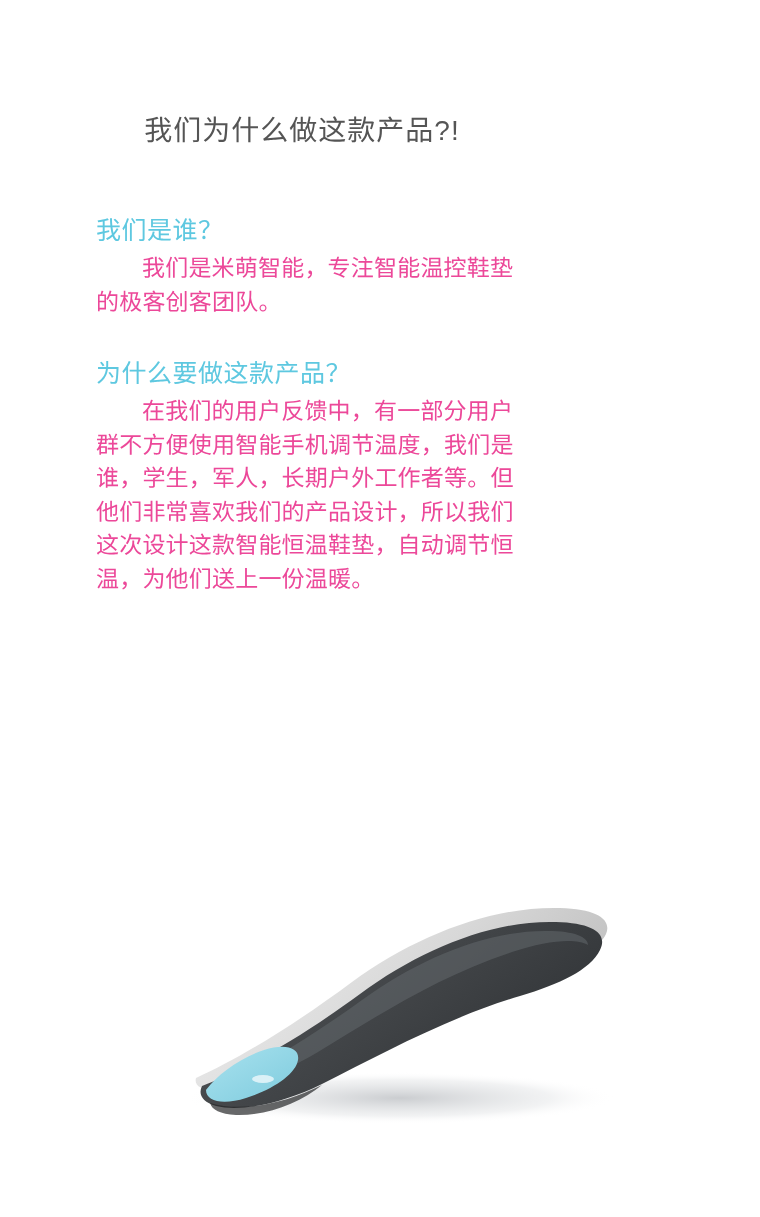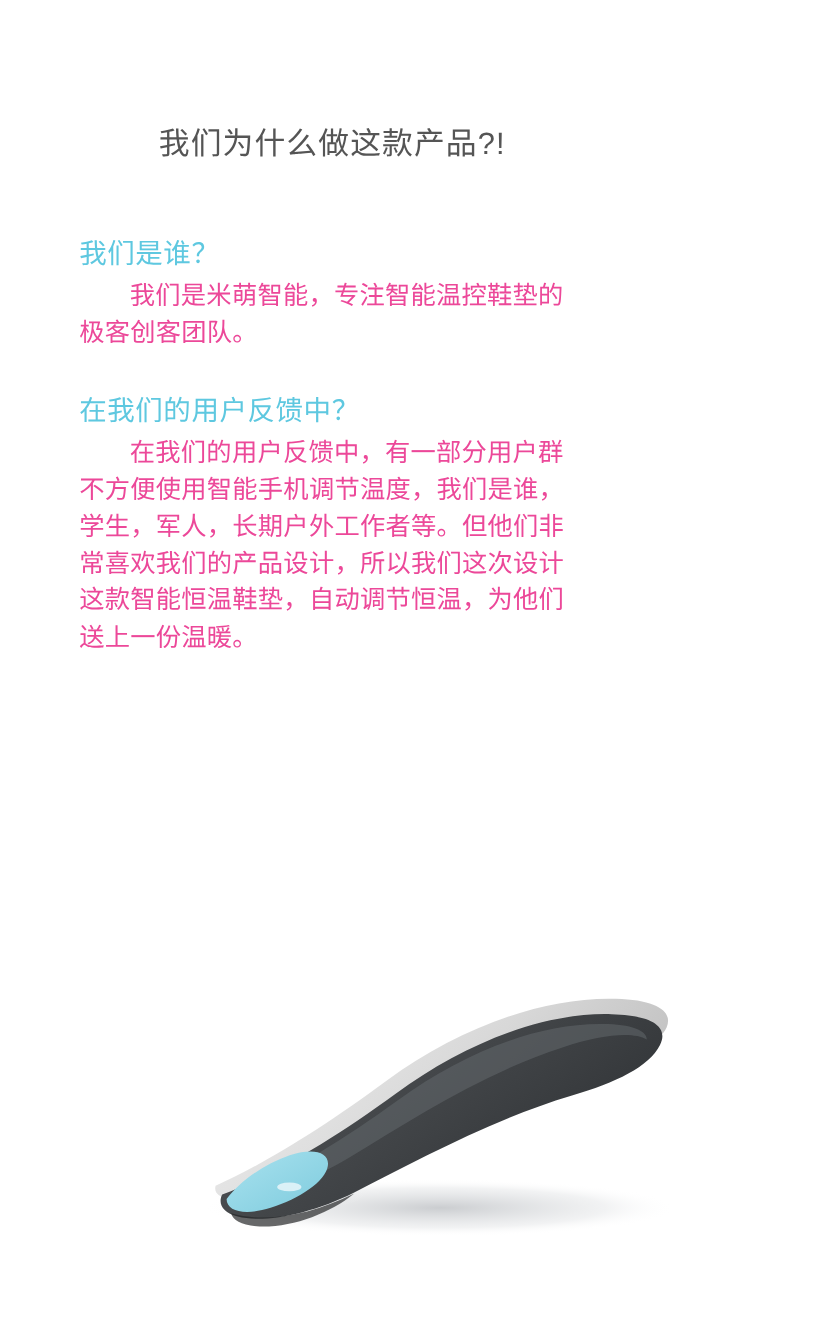--- a/index.html
+++ b/index.html
@@ -24,21 +24,21 @@
   .page-title {
     text-align: center;
     font-size: 28px;
     color: #555555;
     font-weight: 400;
     letter-spacing: 1px;
     margin: 0;
     padding-top: 108px;
   }
   .content {
-    padding: 0 72px 0 72px;
+    padding: 0 72px 0 96px;
     margin-top: 62px;
   }
   .section {
     margin-bottom: 30px;
   }
   .section-heading {
     font-size: 25px;
     color: #5ec8e0;
     font-weight: 400;
     margin: 0 0 6px 0;
@@ -82,21 +82,21 @@
 
     <div class="section">
       <h2 class="section-heading">我们是谁？</h2>
       <p class="section-body">我们是米萌智能，专注智能温控鞋垫的极客创客团队。</p>
     </div>
 
     <div class="section">
     </div>
 
     <div class="section">
-      <h2 class="section-heading">在我们的用户反馈中？</h2>
+      <h2 class="section-heading">为什么要做这款产品？</h2>
       <p class="section-body">在我们的用户反馈中，有一部分用户群不方便使用智能手机调节温度，我们是谁，学生，军人，长期户外工作者等。但他们非常喜欢我们的产品设计，所以我们这次设计这款智能恒温鞋垫，自动调节恒温，为他们送上一份温暖。</p>
     </div>
 
   </div>
 
   <div class="product-image">
     <div class="insole-wrap">
       <svg class="insole" width="760" height="357" viewBox="0 0 760 357" xmlns="http://www.w3.org/2000/svg" aria-hidden="true">
         <defs>
           <linearGradient id="bodyGrad" x1="0" y1="0" x2="1" y2="0.6">

